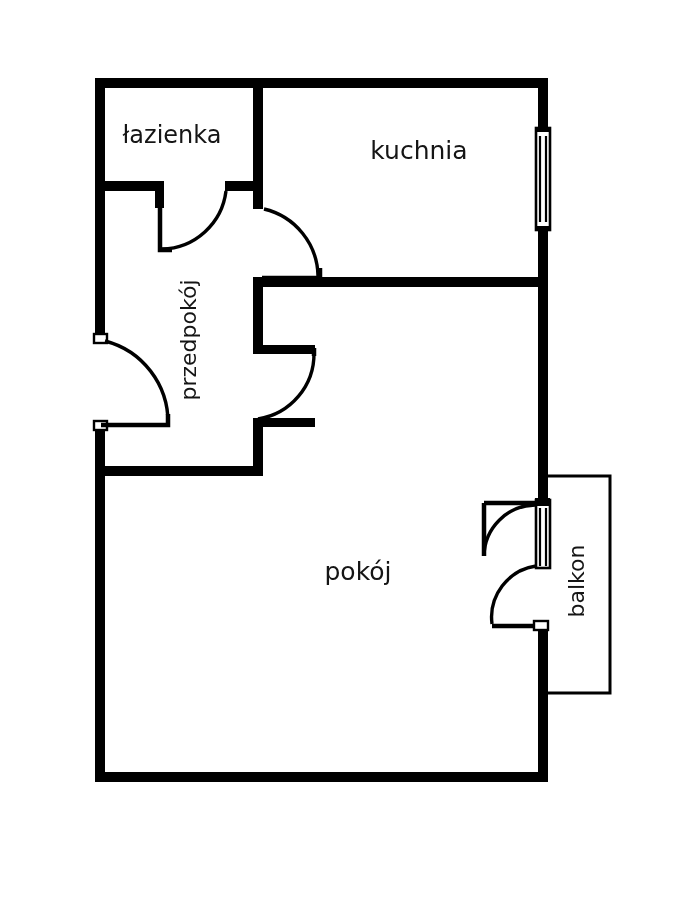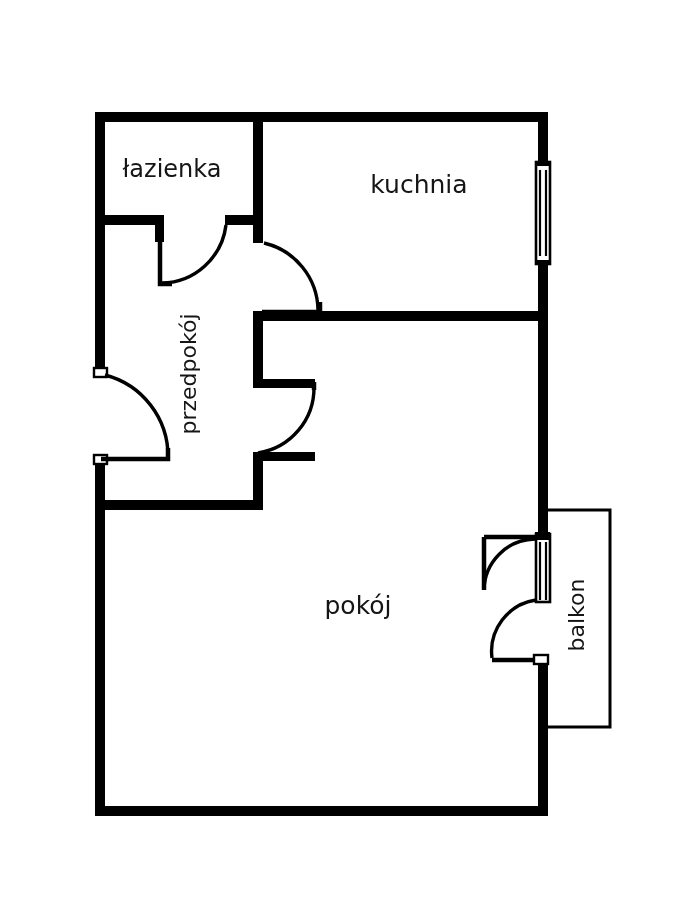--- a/index.html
+++ b/index.html
@@ -11,21 +11,20 @@
     width: 681px;
     height: 900px;
     overflow: hidden;
     font-family: "DejaVu Sans", "Liberation Sans", sans-serif;
   }
   #floorplan-root {
     position: relative;
     width: 681px;
     height: 684px;
     background: #ffffff;
-    margin-top: 34px;
   }
   #plan-svg {
     display: block;
     width: 681px;
     height: 900px;
   }
   .room-label {
     font-family: "DejaVu Sans", "Liberation Sans", sans-serif;
     fill: #151515;
     text-anchor: middle;

